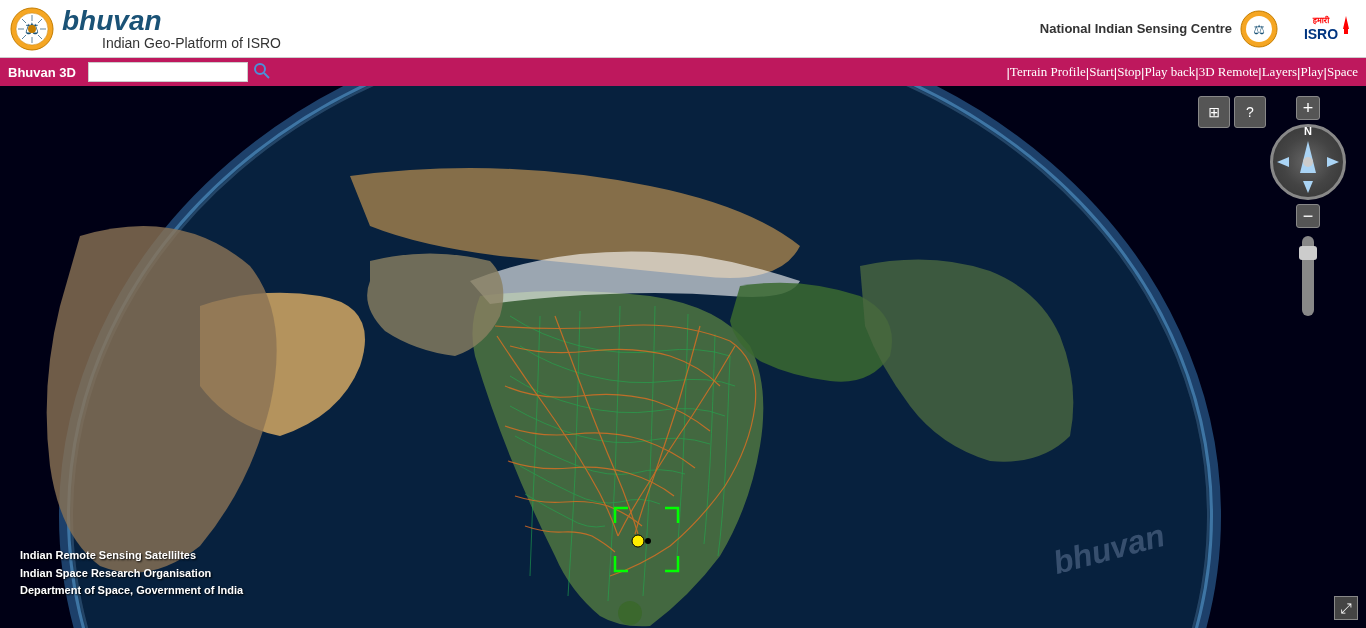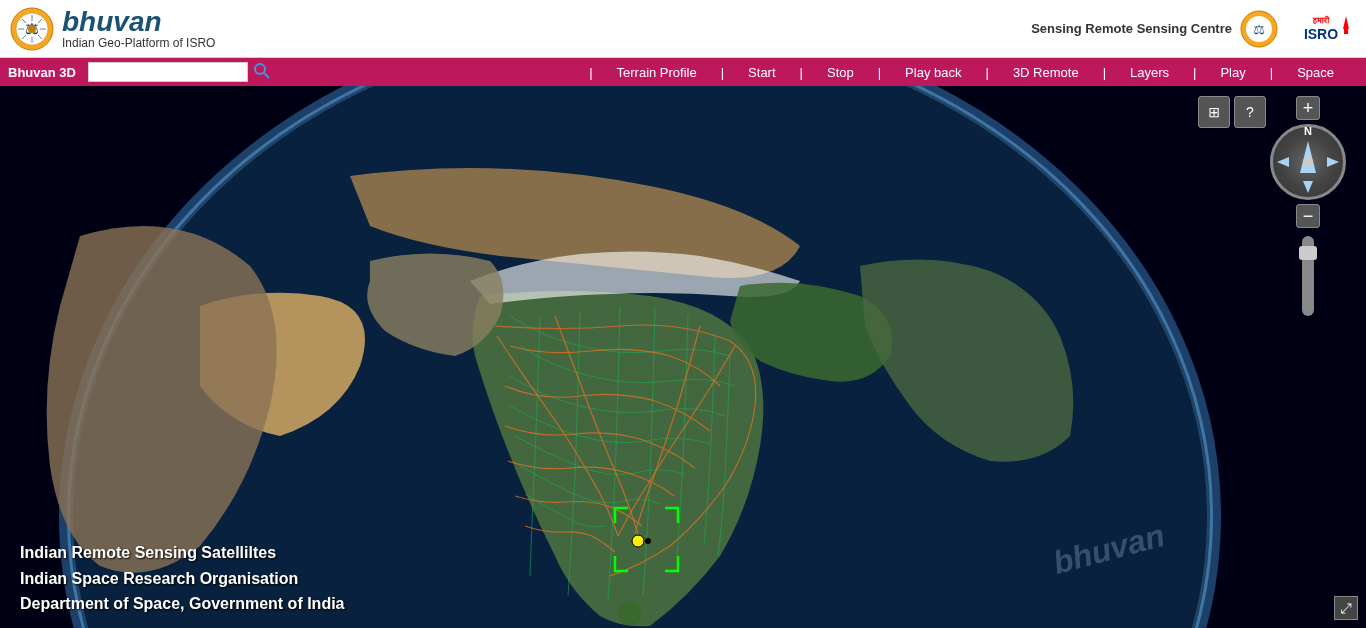--- a/index.html
+++ b/index.html
@@ -30,22 +30,23 @@
       flex-direction: column;
     }
     #bhuvan-title {
       font-size: 28px;
       font-weight: bold;
       color: #1a5276;
       font-style: italic;
       line-height: 1;
     }
     #bhuvan-subtitle {
-      font-size: 12px;
+      font-size: 14px;
       color: #333;
+      margin-left: 40px;
     }
     #header-right {
       display: flex;
       align-items: center;
       gap: 8px;
     }
     #nrsc-text {
       font-size: 13px;
       color: #333;
       font-weight: bold;
@@ -85,23 +86,24 @@
       margin-left: auto;
       display: flex;
       align-items: center;
       gap: 0;
       font-size: 13px;
       color: #fff;
     }
     .nav-link {
       color: #fff;
       text-decoration: none;
-      padding: 0 24px;
+      padding: 0 0;
       cursor: pointer;
       font-size: 13px;
+      font-family: Liberation Serif, serif;
     }
     .nav-sep {
       color: #fff;
       font-size: 13px;
     }
 
     
     #map-container {
       width: 100%;
       height: 542px;
@@ -127,24 +129,24 @@
       color: rgba(200,220,255,0.25);
       font-style: italic;
       font-weight: bold;
       pointer-events: none;
       transform: rotate(-15deg);
     }
 
     
     #attribution {
       position: absolute;
-      bottom: 11px;
+      bottom: 28px;
       left: 20px;
       color: #fff;
-      font-size: 16px;
+      font-size: 11px;
       font-weight: bold;
       line-height: 1.6;
       text-shadow: 1px 1px 2px #000;
     }
 
     
     #compass-container {
       position: absolute;
       top: 10px;
       right: 20px;
@@ -332,21 +334,21 @@
         <line x1="32" y1="12" x2="28" y2="16"></line>
         <line x1="16" y1="28" x2="12" y2="32"></line>
       </g>
     </svg>
     <div id="bhuvan-logo-text">
       <span id="bhuvan-title">bhuvan</span>
       <span id="bhuvan-subtitle">Indian Geo-Platform of ISRO</span>
     </div>
   </div>
   <div id="header-right">
-    <span id="nrsc-text">Sensing Remote Sensing Centre</span>
+    <span id="nrsc-text">National Indian Sensing Centre</span>
 
     <svg width="38" height="38" viewBox="0 0 38 38">
       <circle cx="19" cy="19" r="18" fill="#f5a623" stroke="#c47d00" stroke-width="1"></circle>
       <circle cx="19" cy="19" r="13" fill="#fff"></circle>
       <text x="19" y="24" text-anchor="middle" font-size="13" fill="#1a5276">⚖</text>
     </svg>
 
     <svg width="70" height="35" viewBox="0 0 70 35">
       <rect width="70" height="35" fill="#fff"></rect>
 

